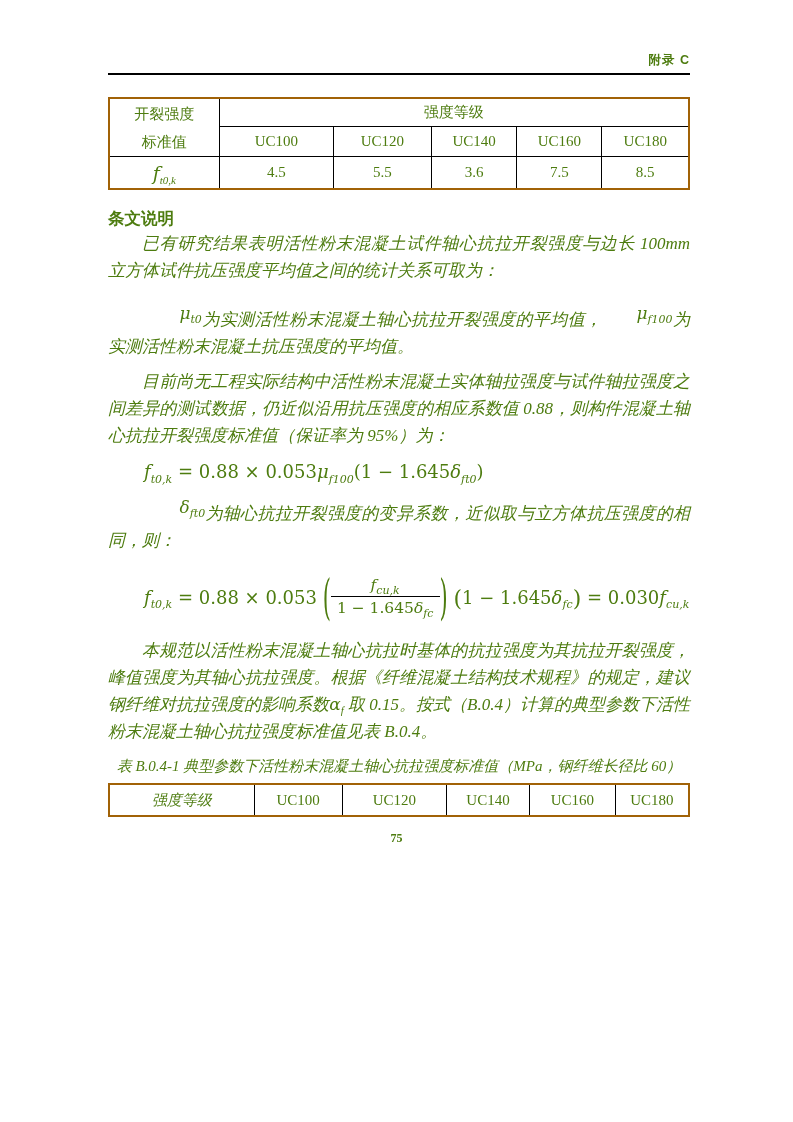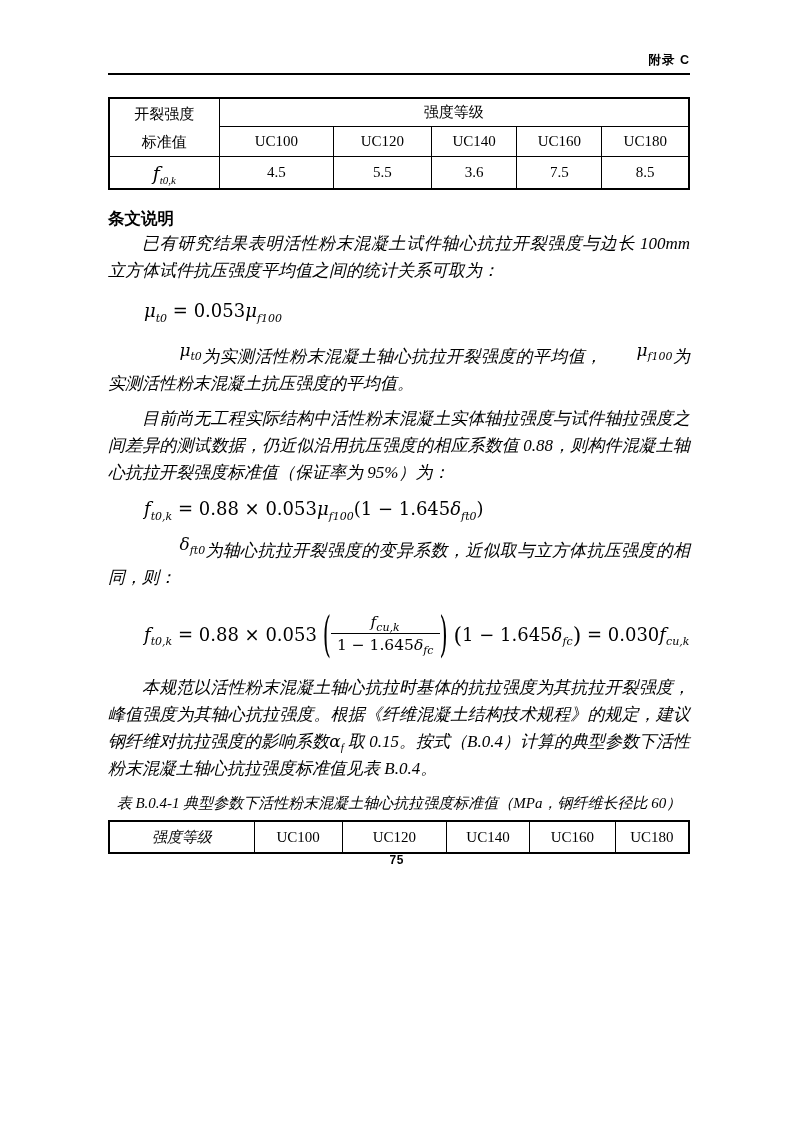--- a/index.html
+++ b/index.html
@@ -1,30 +1,30 @@
 <!DOCTYPE html>
 <html lang="zh"><head>
 <meta charset="utf-8">
 <style>
   html,body{margin:0;padding:0;background:#ffffff;}
   .page{
     position:relative;width:793px;height:1122px;background:#ffffff;
-    font-family:"Liberation Serif","DejaVu Serif",serif;color:#000000;
+    font-family:"Liberation Serif","DejaVu Serif",serif;color:#4d7c0f;
     overflow:hidden;
   }
 
   
   .doc-header{
     margin:52px 103px 0 108px;border-bottom:2px solid #000;
     text-align:right;font-family:"Liberation Sans","DejaVu Sans",sans-serif;
     font-size:12.5px;font-weight:bold;padding-bottom:4px;letter-spacing:1px;
   }
 
   
-  table.tbl{width:100%;border-collapse:collapse;border:2px solid #000000;font-size:15px;}
+  table.tbl{width:100%;border-collapse:collapse;border:2px solid #a16207;font-size:15px;}
   table.tbl td{border:1px solid #000;text-align:center;vertical-align:middle;padding:0 2px;}
   .top-table-wrap{margin:22px 103px 0 108px;}
   .corner-cell div{line-height:28px;}
   .uc-row td{height:29px;}
   .grp-row td{height:27px;}
   .val-row td{height:31px;}
   .fsym{font-style:italic;font-size:19px;font-family:"DejaVu Serif",serif;}
   sub{font-size:11px;font-style:italic;line-height:0;}
 
   
@@ -63,22 +63,22 @@
   .medp{font-size:22px;vertical-align:-2px;}
 
   
   .table-caption{margin:12px 103px 0 108px;text-align:center;font-size:15px;font-style:italic;}
   .bottom-table-wrap{margin:7px 103px 0 108px;}
   .bt-row td{height:30px;}
   .kai{font-style:italic;}
 
   
   .page-number{
-    margin-top:0;text-align:center;
-    font-family:Liberation Mono, monospace;
+    margin-top:14px;text-align:center;
+    font-family:Liberation Serif, serif;
     font-size:12px;font-weight:bold;
   }
 </style>
 </head>
 <body>
 
 <div class="page">
 
   <div class="doc-header">
     <span>附录 C</span>
@@ -118,23 +118,20 @@
         <td>8.5</td>
       </tr>
     </tbody>
       </table>
   </div>
 
   <div class="section-title">条文说明</div>
 
   <p class="para">已有研究结果表明活性粉末混凝土试件轴心抗拉开裂强度与边长 100mm 立方体试件抗压强度平均值之间的统计关系可取为：</p>
 
-  <div class="formula f1">
-    <span class="v">μ</span><sub>t0</sub><span> = 0.053</span><span class="v">μ</span><sub>f100</sub>
-  </div>
 
   <p class="para p3">
     <span class="raised"><span class="v">μ</span><sub>t0</sub></span><span>为实测活性粉末混凝土轴心抗拉开裂强度的平均值，</span><span class="spacer2"></span><span class="raised"><span class="v">μ</span><sub>f100</sub></span><span>为实测活性粉末混凝土抗压强度的平均值。</span>
   </p>
 
   <p class="para p4">目前尚无工程实际结构中活性粉末混凝土实体轴拉强度与试件轴拉强度之间差异的测试数据，仍近似沿用抗压强度的相应系数值 0.88，则构件混凝土轴心抗拉开裂强度标准值（保证率为 95%）为：</p>
 
   <div class="formula f2">
     <span class="v">f</span><sub>t0,k</sub><span> = 0.88 × 0.053</span><span class="v">μ</span><sub>f100</sub><span>(1 − 1.645</span><span class="v">δ</span><sub>ft0</sub><span>)</span>
   </div>

